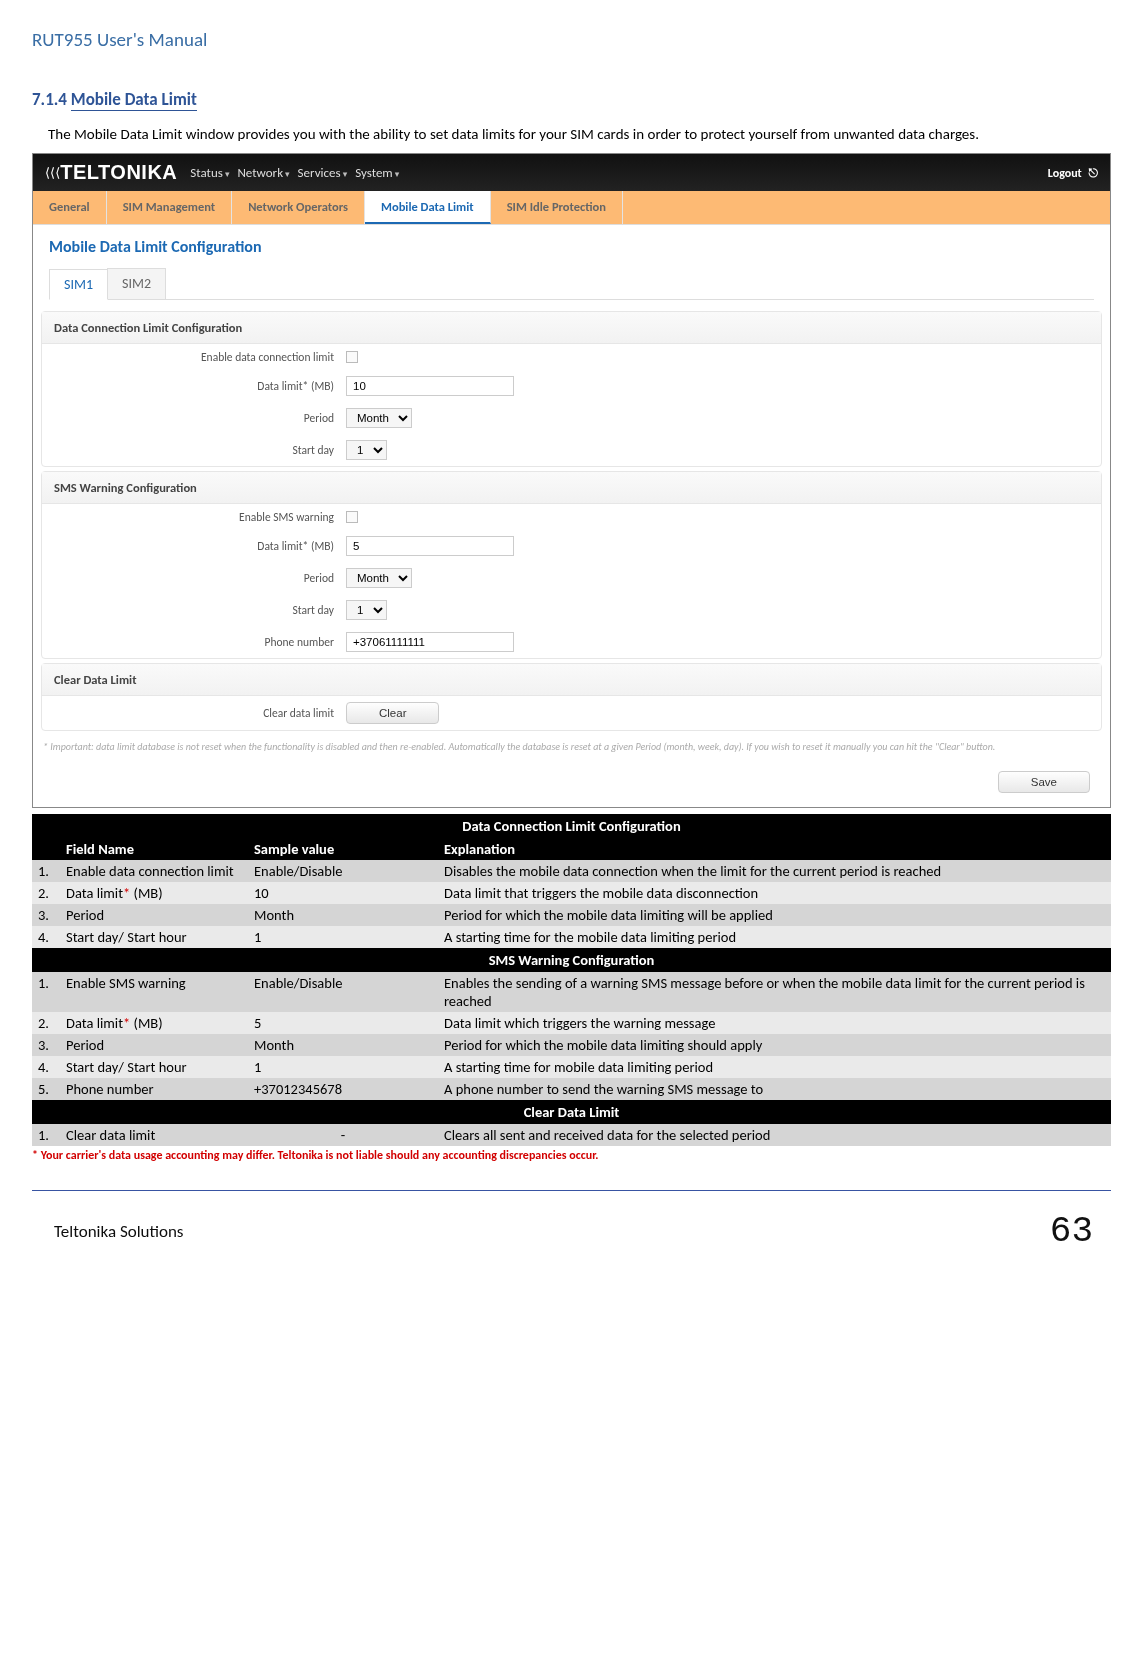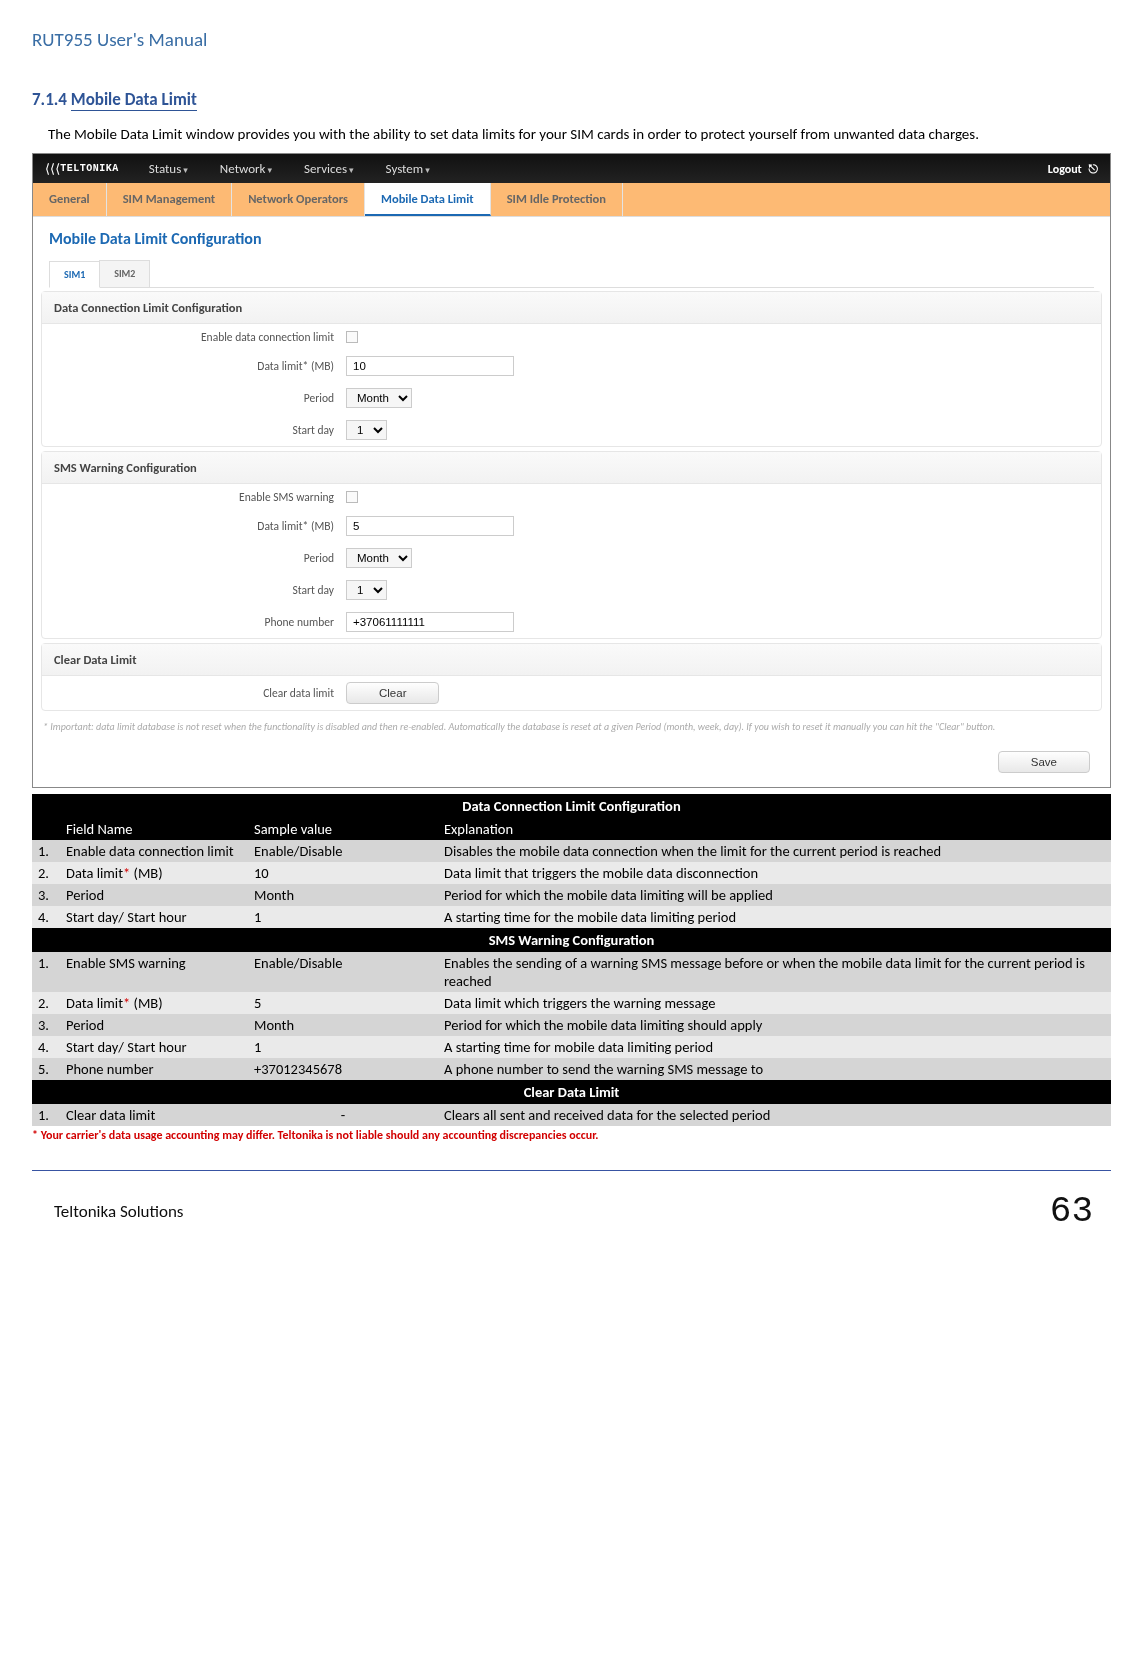--- a/index.html
+++ b/index.html
@@ -5,45 +5,45 @@
 *{box-sizing:border-box;margin:0;padding:0}
 body{font-family:Calibri,Arial,sans-serif;width:1143px;background:#fff;color:#000}
 .page{padding:28px 32px 18px 32px}
 .doc-header{color:#3a6ea5;font-size:19px;margin-bottom:38px}
 .section-num{color:#2e5496;font-size:17px;font-weight:bold}
 .section-title{color:#2e5496;font-size:17px;font-weight:bold;border-bottom:1px solid #2e5496;display:inline-block}
 .section-head{margin-bottom:14px}
 .intro{font-size:15px;margin-bottom:10px;text-indent:30px;margin-left:-14px}
 .shot{border:1px solid #888;background:#fff;margin:4px 0 2px 0}
 .topbar{background:linear-gradient(#111,#222);color:#fff;display:flex;align-items:center;padding:7px 12px;font-size:13px}
-.topbar .brand{font-family:Liberation Mono, monospace;font-weight:bold;font-size:10px;letter-spacing:.5px}
-.topbar .nav{flex:1;display:flex;gap:32px;margin-left:30px;color:#ddd}
+.topbar .brand{font-family:Liberation Sans, sans-serif;font-weight:bold;font-size:20px;letter-spacing:.5px}
+.topbar .nav{flex:1;display:flex;gap:8px;margin-left:13px;color:#ddd}
 .topbar .nav span::after{content:" \25BE";font-size:9px;color:#bbb}
 .topbar .logout{margin-left:auto;font-size:12px;font-weight:bold}
 .logout-icon{display:inline-block;margin-left:4px}
 .subtabs{display:flex;background:#fdba74;border-bottom:1px solid #ddd;font-size:12.5px;font-weight:bold;color:#666}
 .subtabs div{padding:8px 16px;border-right:1px solid #e3e3e3}
 .subtabs .active{color:#1c69b3;border-bottom:2px solid #1c69b3;background:#fff}
 .page-title{color:#1c69b3;font-weight:bold;font-size:16px;padding:12px 16px}
-.simtabs{display:flex;margin:0 16px 3px 16px;border-bottom:1px solid #ddd;font-size:10px;font-weight:bold}
+.simtabs{display:flex;margin:0 16px 11px 16px;border-bottom:1px solid #ddd;font-size:14px;font-weight:normal}
 .simtabs div{padding:6px 14px;border:1px solid #ddd;border-bottom:none;background:#f4f4f4;margin-right:-1px;color:#666}
 .simtabs .active{background:#fff;color:#1c69b3;border-bottom:1px solid #fff;position:relative;top:1px}
 .sect{margin:0 8px 4px 8px;border:1px solid #e6e6e6;border-radius:4px}
 .sect-head{background:linear-gradient(#fafafa,#f2f2f2);padding:8px 12px;font-size:12.5px;font-weight:bold;color:#444;border-bottom:1px solid #e6e6e6}
 .form-row{display:flex;align-items:center;padding:6px 12px;font-size:11.5px;color:#555}
 .form-row label{width:292px;text-align:right;padding-right:12px}
 .tinput{border:1px solid #ccc;padding:3px 6px;font-size:11.5px;width:168px;background:#fff}
 .tsel{border:1px solid #ccc;padding:2px 6px;font-size:11.5px;background:#f6f6f6}
 .tbtn{border:1px solid #ccc;border-radius:4px;padding:4px 32px;font-size:11.5px;background:linear-gradient(#fefefe,#e8e8e8);color:#333}
 .note{font-size:10px;color:#aaa;font-style:italic;padding:6px 10px 10px 10px;line-height:1.2}
 .savebar{display:flex;justify-content:flex-end;padding:8px 20px 14px 0}
 .table{margin-top:6px;width:100%;border-collapse:collapse;font-size:14.5px}
 .table td{padding:2px 6px;vertical-align:top}
 .section-row td{background:#000;color:#fff;font-weight:bold;text-align:center;padding:3px}
-.header-row td{background:#000;color:#fff;font-weight:normal;padding:2px 6px}
+.header-row td{background:#000;color:#fff;font-weight:bold;padding:2px 6px}
 .r1{background:#d5d5d5}
 .r0{background:#eaeaea}
 .num{width:28px}
 .fn{width:188px}
 .sv{width:190px}
 .red{color:#d20000}
 .disc{color:#d20000;font-weight:bold;font-size:12px;margin-top:2px}
 .footer{margin-top:28px;border-top:1.5px solid #3854a2;padding-top:20px;display:flex;justify-content:space-between;align-items:center}
 .footer-left{color:#0d0d0d;font-size:17px;margin-left:22px}
 .footer-right{font-family:Liberation Mono, monospace;font-size:36px;color:#111;margin-right:18px}

